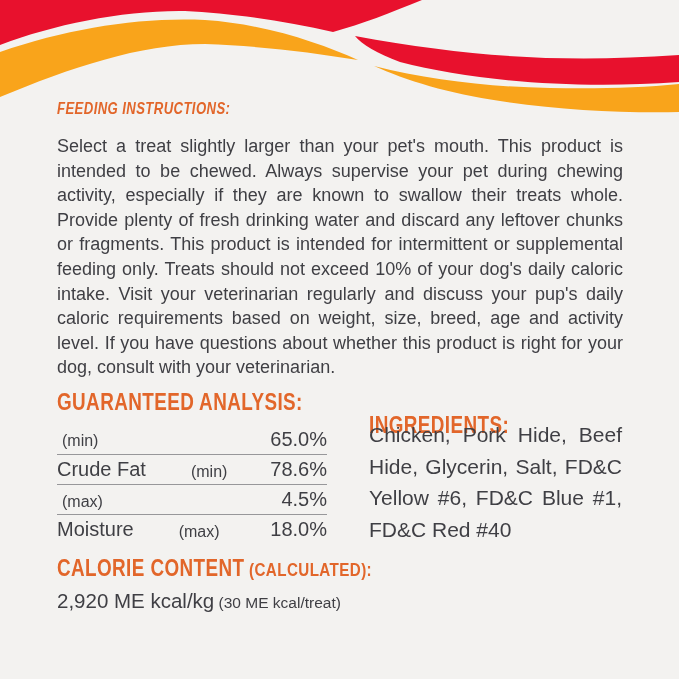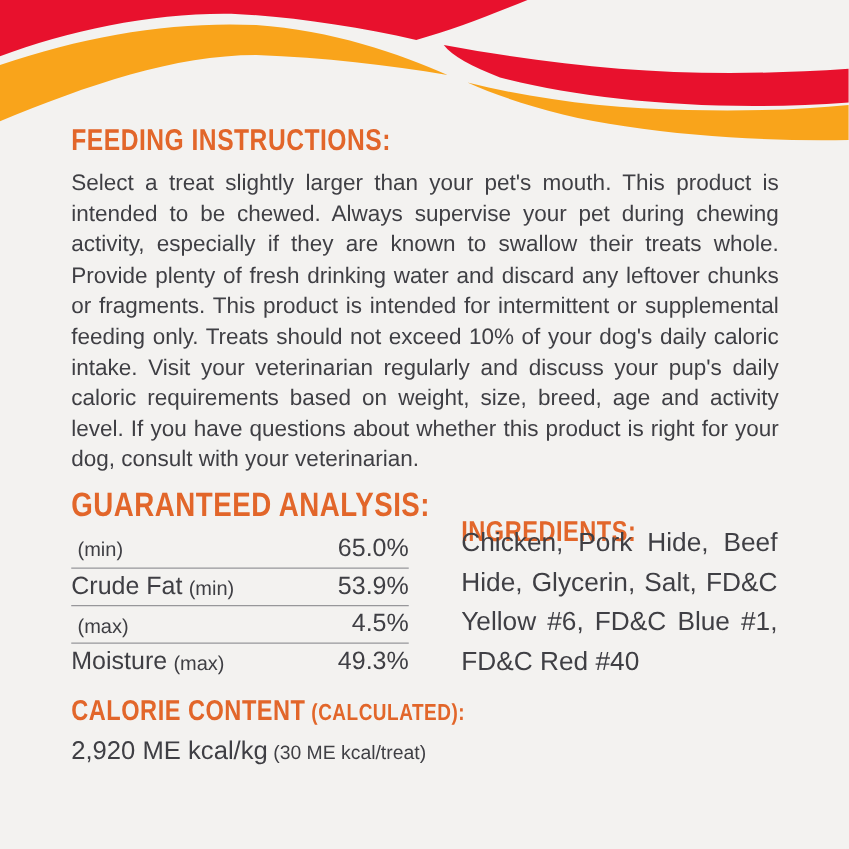--- a/index.html
+++ b/index.html
@@ -26,34 +26,34 @@
     font-weight:bold;
     white-space:nowrap;
     line-height:1;
   }
   .heading .squeeze{
     display:inline-block;
     transform:scaleX(.82);
     transform-origin:0 50%;
     letter-spacing:.5px;
   }
-  .feeding-title{top:101px;left:57px;font-size:24px;}
+  .feeding-title{top:101px;left:57px;font-size:16px;font-style:italic;}
   .feeding-body{
     top:134px;left:57px;width:566px;
     font-size:18px;line-height:24.6px;
     text-align:justify;
   }
-  .ga-title{top:391px;left:57px;font-size:27px;}
+  .ga-title{top:391px;left:57px;font-size:23px;}
   .ga-table{top:424px;left:57px;width:270px;}
   .ga-row{
     display:flex;align-items:center;
     height:30px;
     font-size:20px;
   }
-  .ga-row + .ga-row{border-top:1px solid var(--divider);}
+  .ga-row + .ga-row{border-top:1px solid var(--divider);gap:40px;}
   .ga-qualifier{font-size:16px;margin-left:5px;padding-top:4px;}
   .ga-value{margin-left:auto;}
   .cal-title{top:557px;left:57px;font-size:23px;text-align:center;}
   .cal-title .suffix{font-size:18.5px;}
   .cal-value{top:589px;left:57px;font-size:20.5px;white-space:nowrap;}
   .cal-value .suffix{font-size:15.5px;}
   .ing-title{top:389px;left:369px;font-size:23px;margin-top:25px;}
   .ing-body{
     top:419px;left:369px;width:253px;
     font-size:21px;line-height:31.5px;
@@ -76,30 +76,30 @@
 <h2 class="abs heading ga-title"><span class="squeeze">GUARANTEED ANALYSIS:</span></h2>
 
 <div class="abs ga-table">
   <div class="ga-row">
     <span class="ga-qualifier">(min)</span>
     <span class="ga-value">65.0%</span>
   </div>
   <div class="ga-row">
     <span>Crude Fat</span>
     <span class="ga-qualifier">(min)</span>
-    <span class="ga-value">53.9%</span>
+    <span class="ga-value">78.6%</span>
   </div>
   <div class="ga-row">
     <span class="ga-qualifier">(max)</span>
     <span class="ga-value">4.5%</span>
   </div>
   <div class="ga-row">
     <span>Moisture</span>
     <span class="ga-qualifier">(max)</span>
-    <span class="ga-value">49.3%</span>
+    <span class="ga-value">18.0%</span>
   </div>
 </div>
 
 <h2 class="abs heading cal-title"><span class="squeeze"><span>CALORIE CONTENT</span><span class="suffix"> (CALCULATED):</span></span></h2>
 <p class="abs cal-value"><span>2,920 ME kcal/kg</span><span class="suffix"> (30 ME kcal/treat)</span></p>
 
 <h2 class="abs heading ing-title"><span class="squeeze">INGREDIENTS:</span></h2>
 <p class="abs ing-body">Chicken, Pork Hide, Beef Hide, Glycerin, Salt, FD&amp;C Yellow #6, FD&amp;C Blue #1, FD&amp;C Red #40</p>
 
 </body></html>

